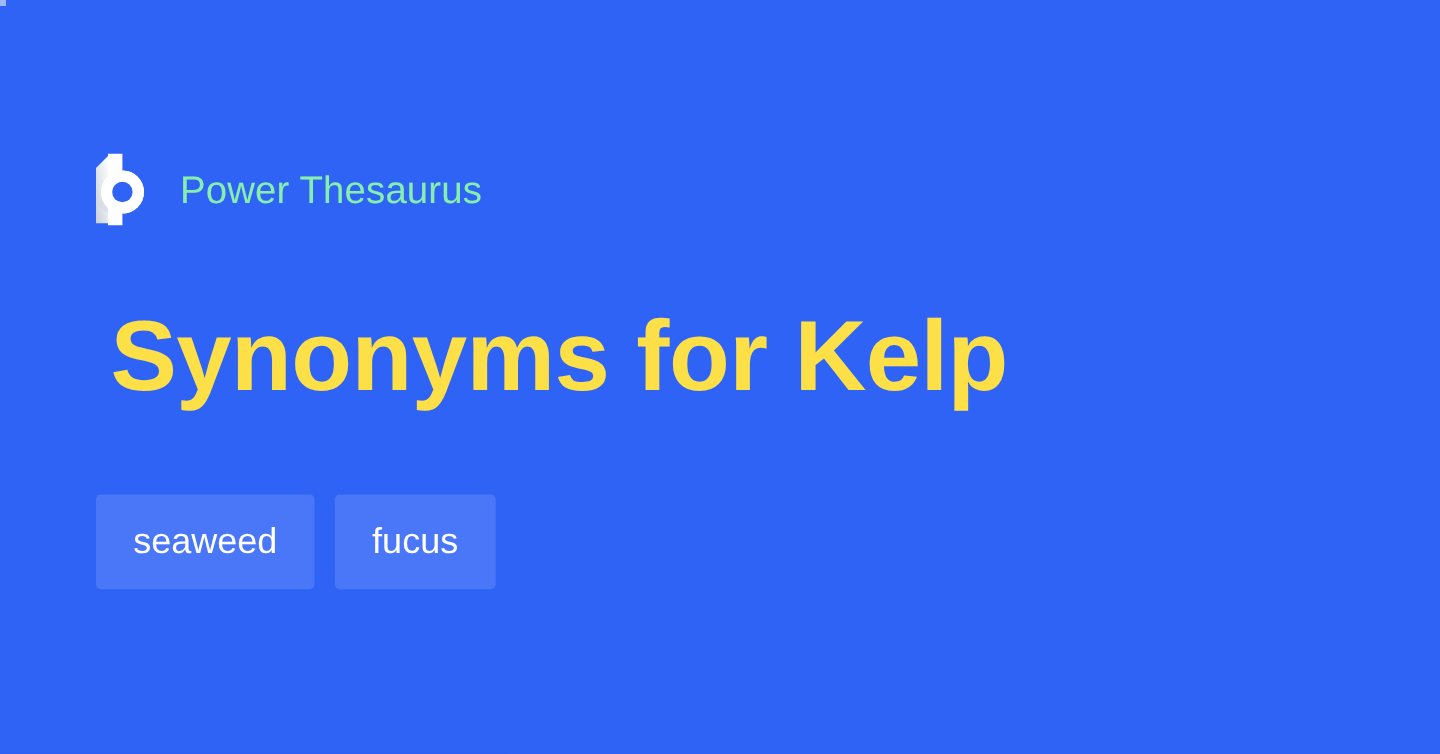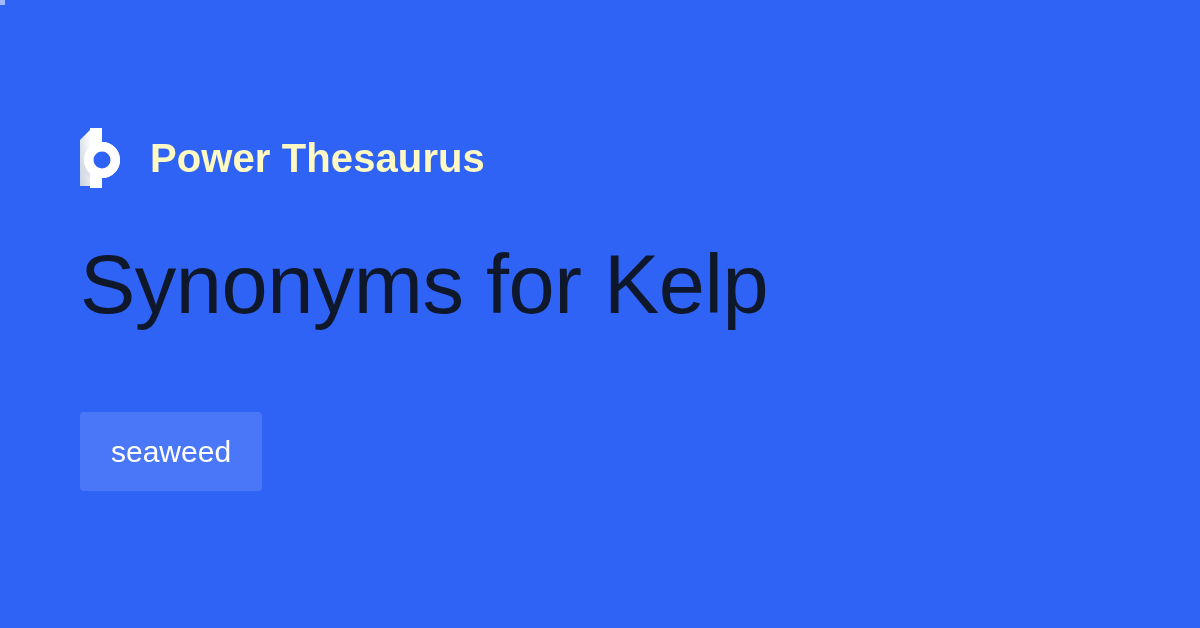--- a/index.html
+++ b/index.html
@@ -56,38 +56,38 @@
 
   .brand-logo {
     width: 48px;
     height: 60px;
     display: block;
     flex: 0 0 auto;
   }
 
   .brand-name {
     margin-left: 22px;
-    font-size: 40px;
+    font-size: 32px;
     line-height: 1;
-    font-weight: 700;
-    color: #fef9c3;
+    font-weight: 400;
+    color: #86efac;
     letter-spacing: 0.1px;
     white-space: nowrap;
   }
 
   
   .headline {
     position: absolute;
     left: 0;
     top: 243px;
-    margin: 0;
+    margin: 12px;
     font-size: 83px;
     line-height: 1.0;
-    font-weight: 400;
-    color: #0f172a;
+    font-weight: 700;
+    color: #fde047;
     letter-spacing: -0.5px;
     white-space: nowrap;
   }
 
   
   .chips {
     position: absolute;
     left: 0;
     top: 412px;
     display: flex;
@@ -139,16 +139,17 @@
         <circle cx="22" cy="32" r="18" fill="#ffffff"></circle>
         <circle cx="22" cy="32" r="8.5" fill="#2f63f5"></circle>
       </svg>
       <span class="brand-name">Power Thesaurus</span>
     </div>
 
     <h1 class="headline">Synonyms for Kelp</h1>
 
     <div class="chips">
       <div class="chip">seaweed</div>
+      <div class="chip">fucus</div>
     </div>
 
   </div>
 </div>
 
 </body></html>

